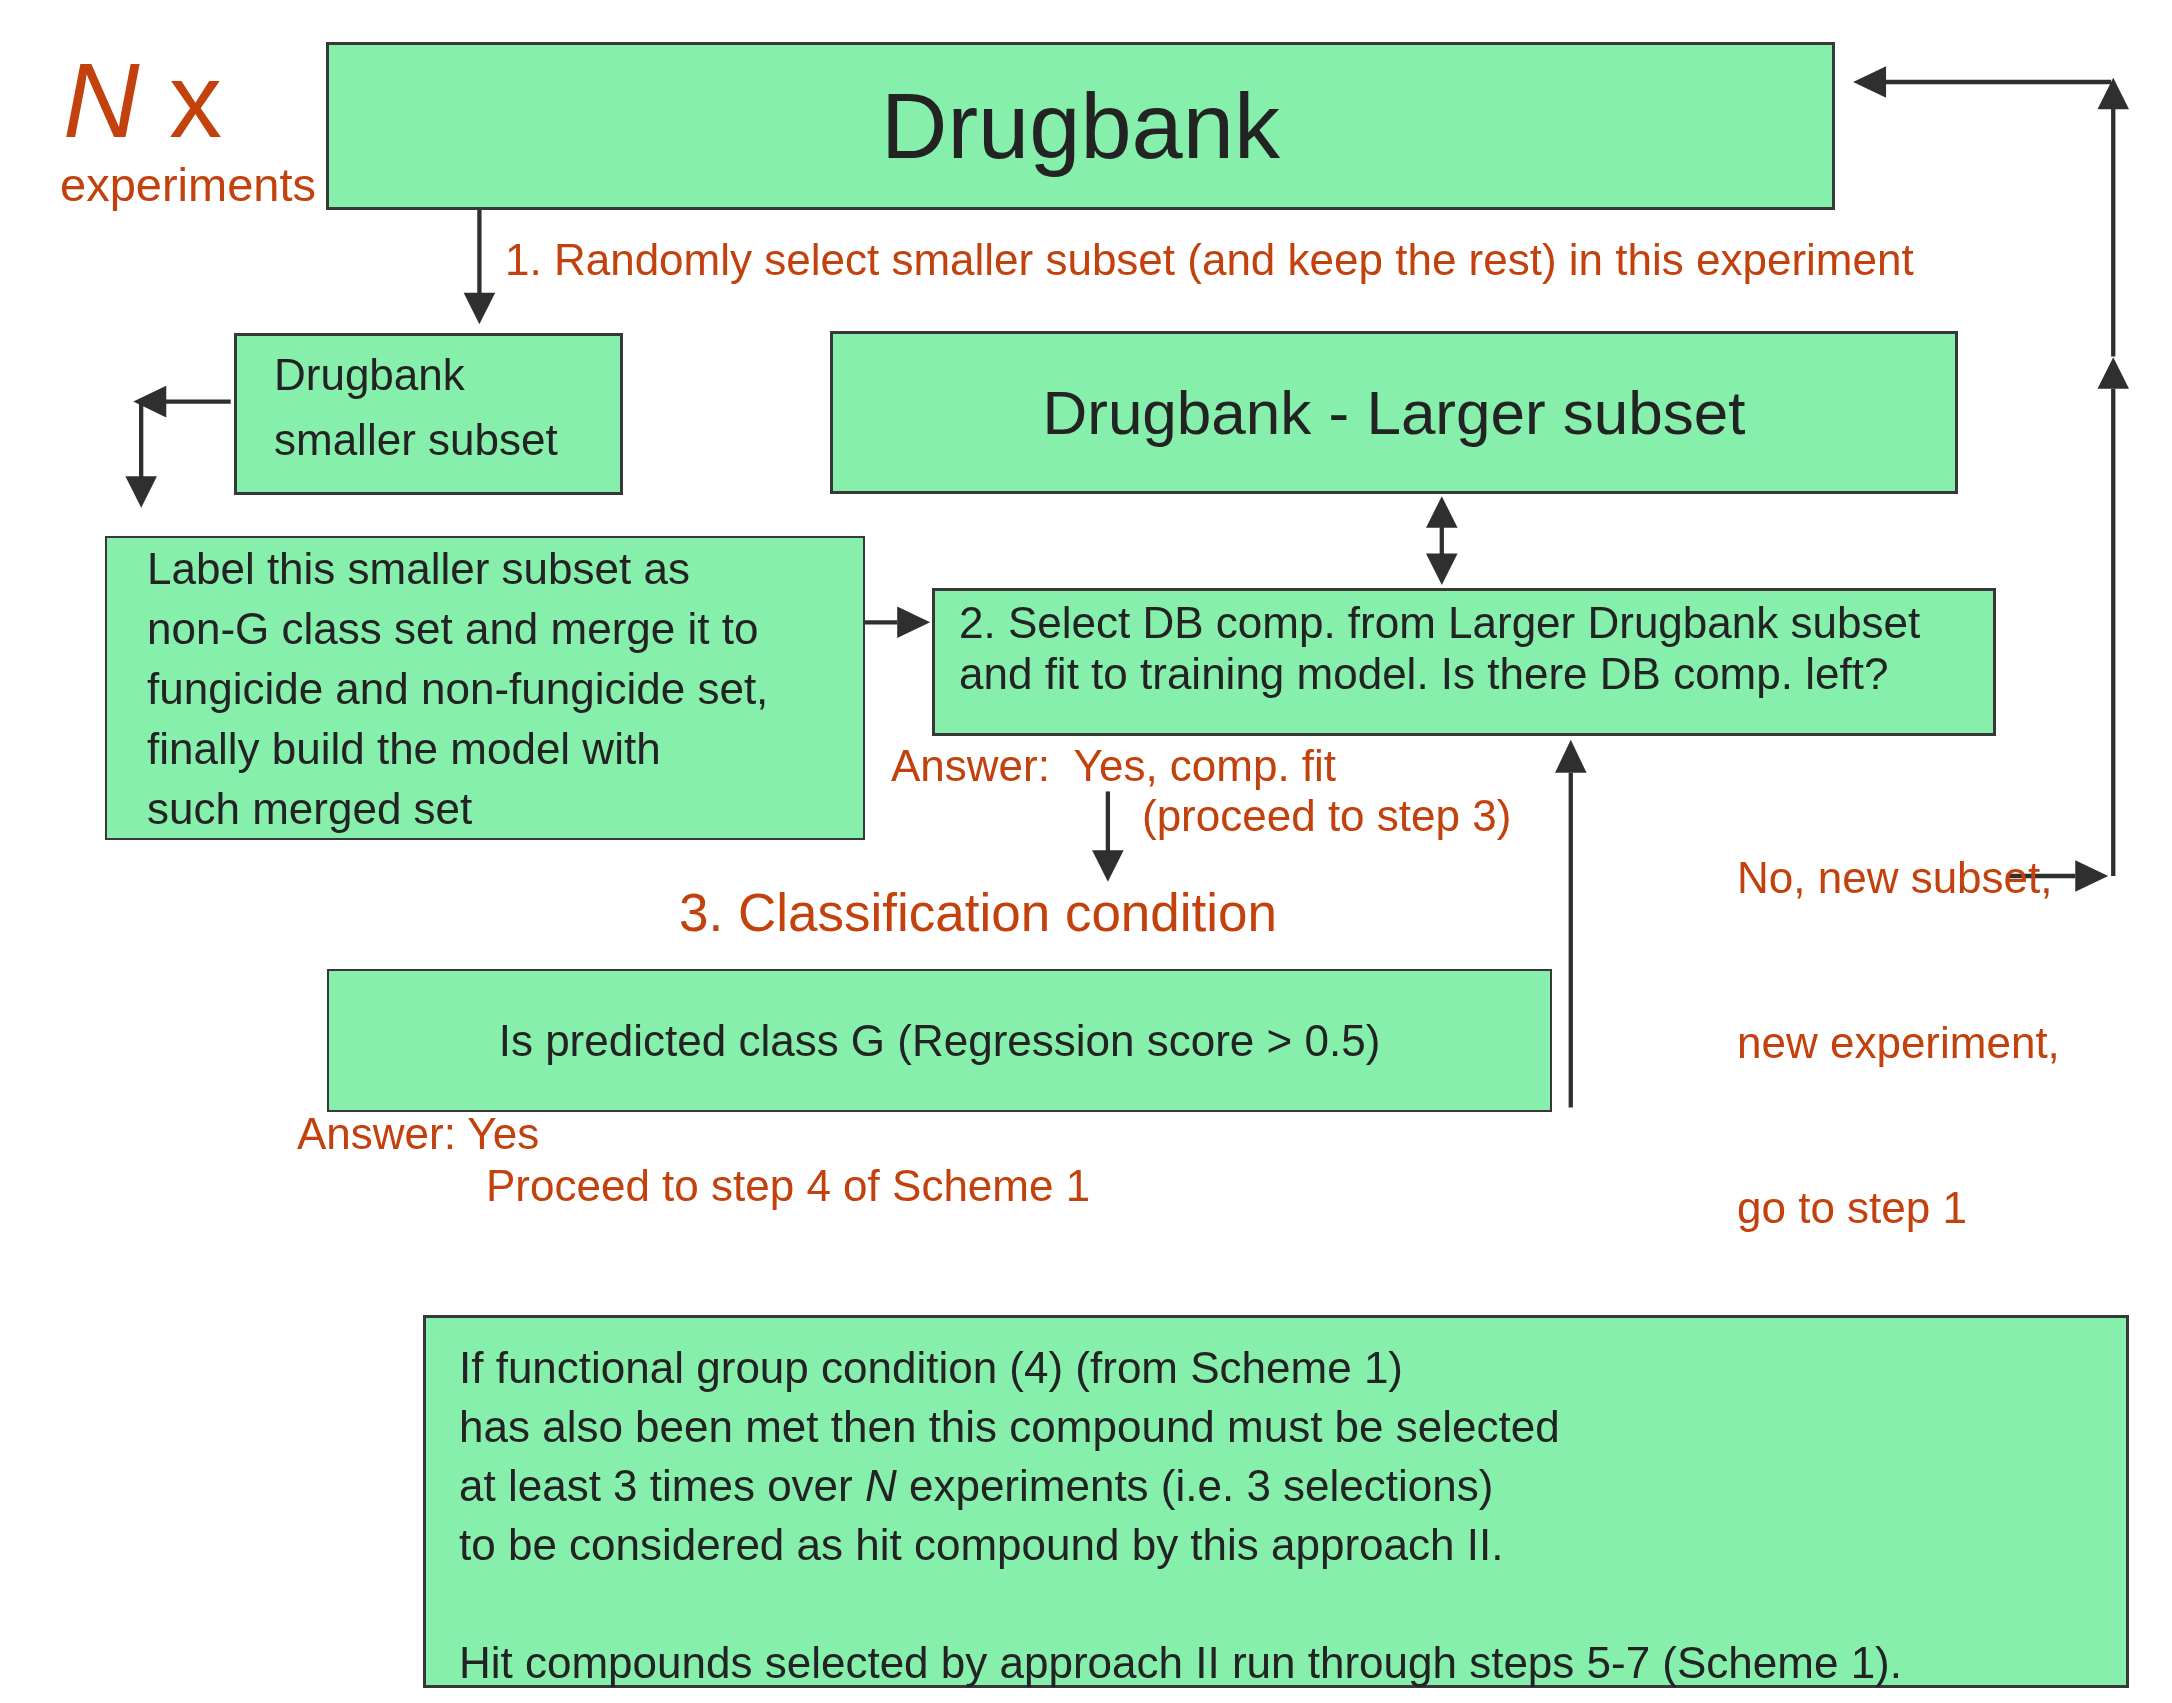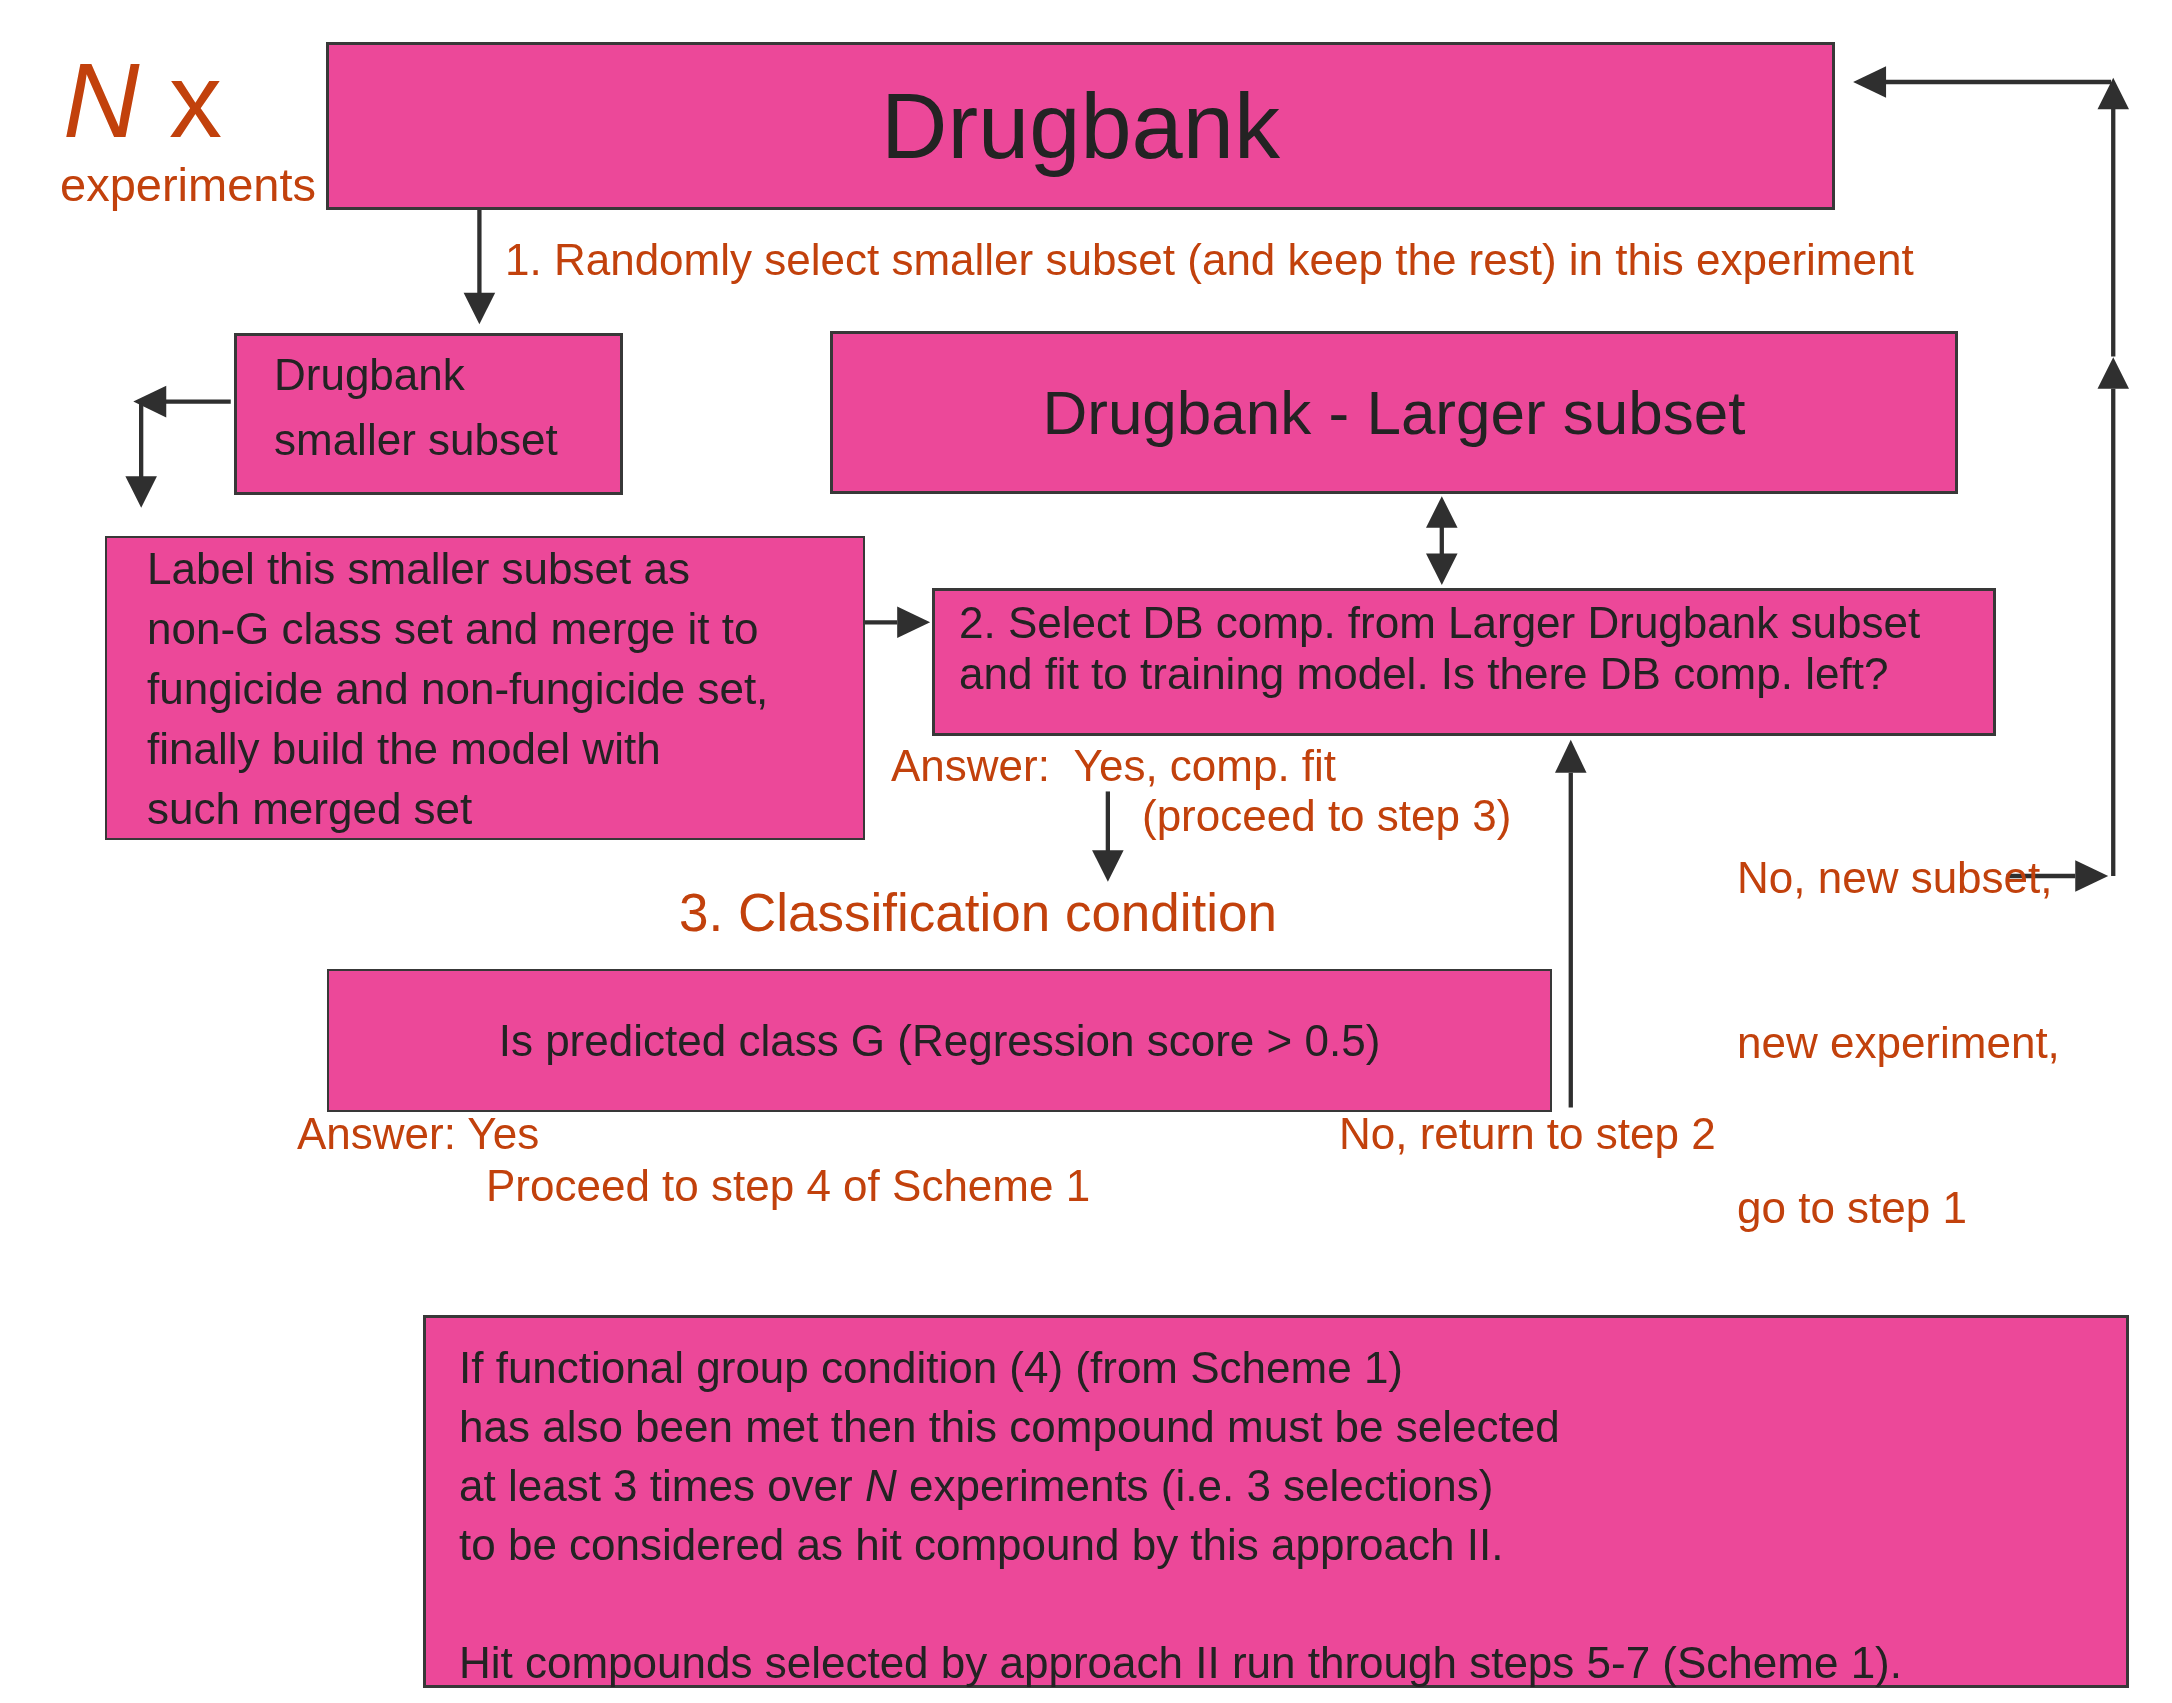--- a/index.html
+++ b/index.html
@@ -8,21 +8,21 @@
     width:2172px;height:1704px;
     background:#ffffff;
     font-family:"Liberation Sans", sans-serif;
     color:#232323;
     overflow:hidden;
   }
   .box{
     position:absolute;
     box-sizing:border-box;
     border:3.6px solid #383838;
-    background:#ec4899;
+    background:#86efac;
   }
   .t{
     position:absolute;
     white-space:pre-wrap;
     line-height:1;
     color:#c2410c;
   }
   .body-size{font-size:44px;}
   #arrow-layer{position:absolute;left:0;top:0;pointer-events:none;}
   #arrow-layer line{stroke:#2f2f2f;stroke-width:6;}
@@ -118,21 +118,20 @@
     <div>go to step 1</div>
   </div>
 
   <div class="t" style="left:679px;top:886px;font-size:53px;">3. Classification condition</div>
 
   <div class="box center-flex" style="left:327px;top:969px;width:1225px;height:143px;border-width:2.9px;">
     <span class="body-size">Is predicted class G (Regression score &gt; 0.5)</span>
   </div>
 
   <div class="t body-size" style="left:297px;top:1112px;">Answer: Yes</div>
-  <div class="t body-size" style="left:1339px;top:1112px;">No, return to step 2</div>
   <div class="t body-size" style="left:486px;top:1164px;">Proceed to step 4 of Scheme 1</div>
 
   <div class="box" style="left:423px;top:1315px;width:1706px;height:373px;padding:20px 0 0 33px;font-size:44px;">
     <div class="fb-line">If functional group condition (4) (from Scheme 1)</div>
     <div class="fb-line">has also been met then this compound must be selected</div>
     <div class="fb-line"><span>at least 3 times over </span><i>N</i><span> experiments (i.e. 3 selections)</span></div>
     <div class="fb-line">to be considered as hit compound by this approach II.</div>
     <div class="fb-line"></div>
     <div class="fb-line">Hit compounds selected by approach II run through steps 5-7 (Scheme 1).</div>
   </div>

